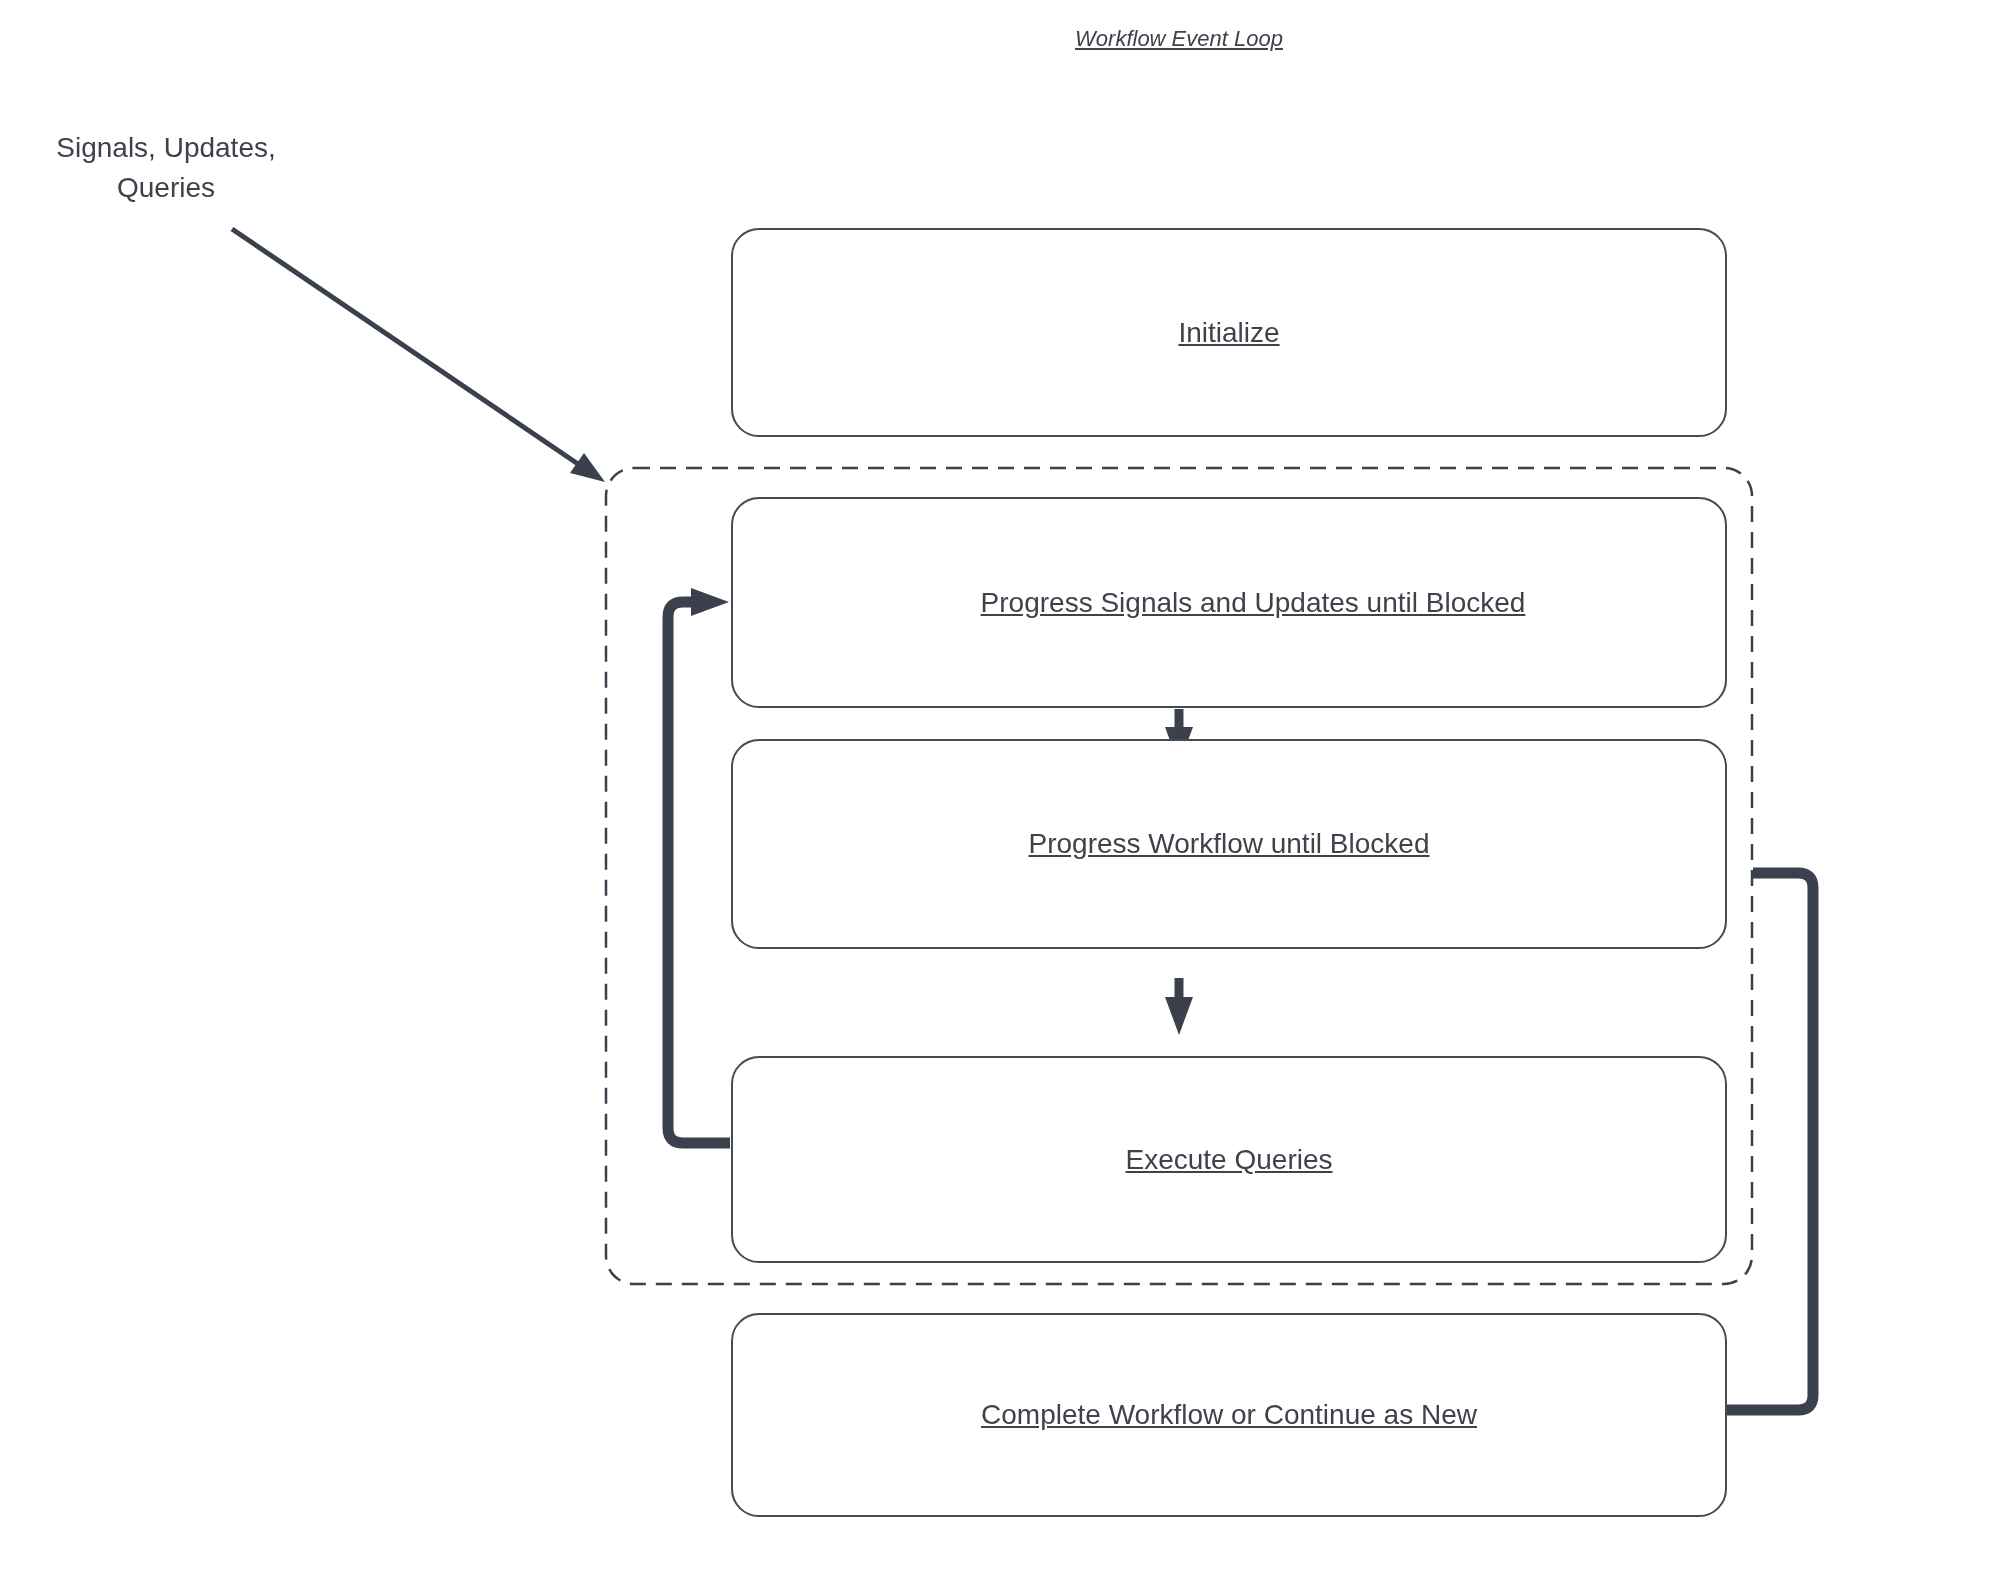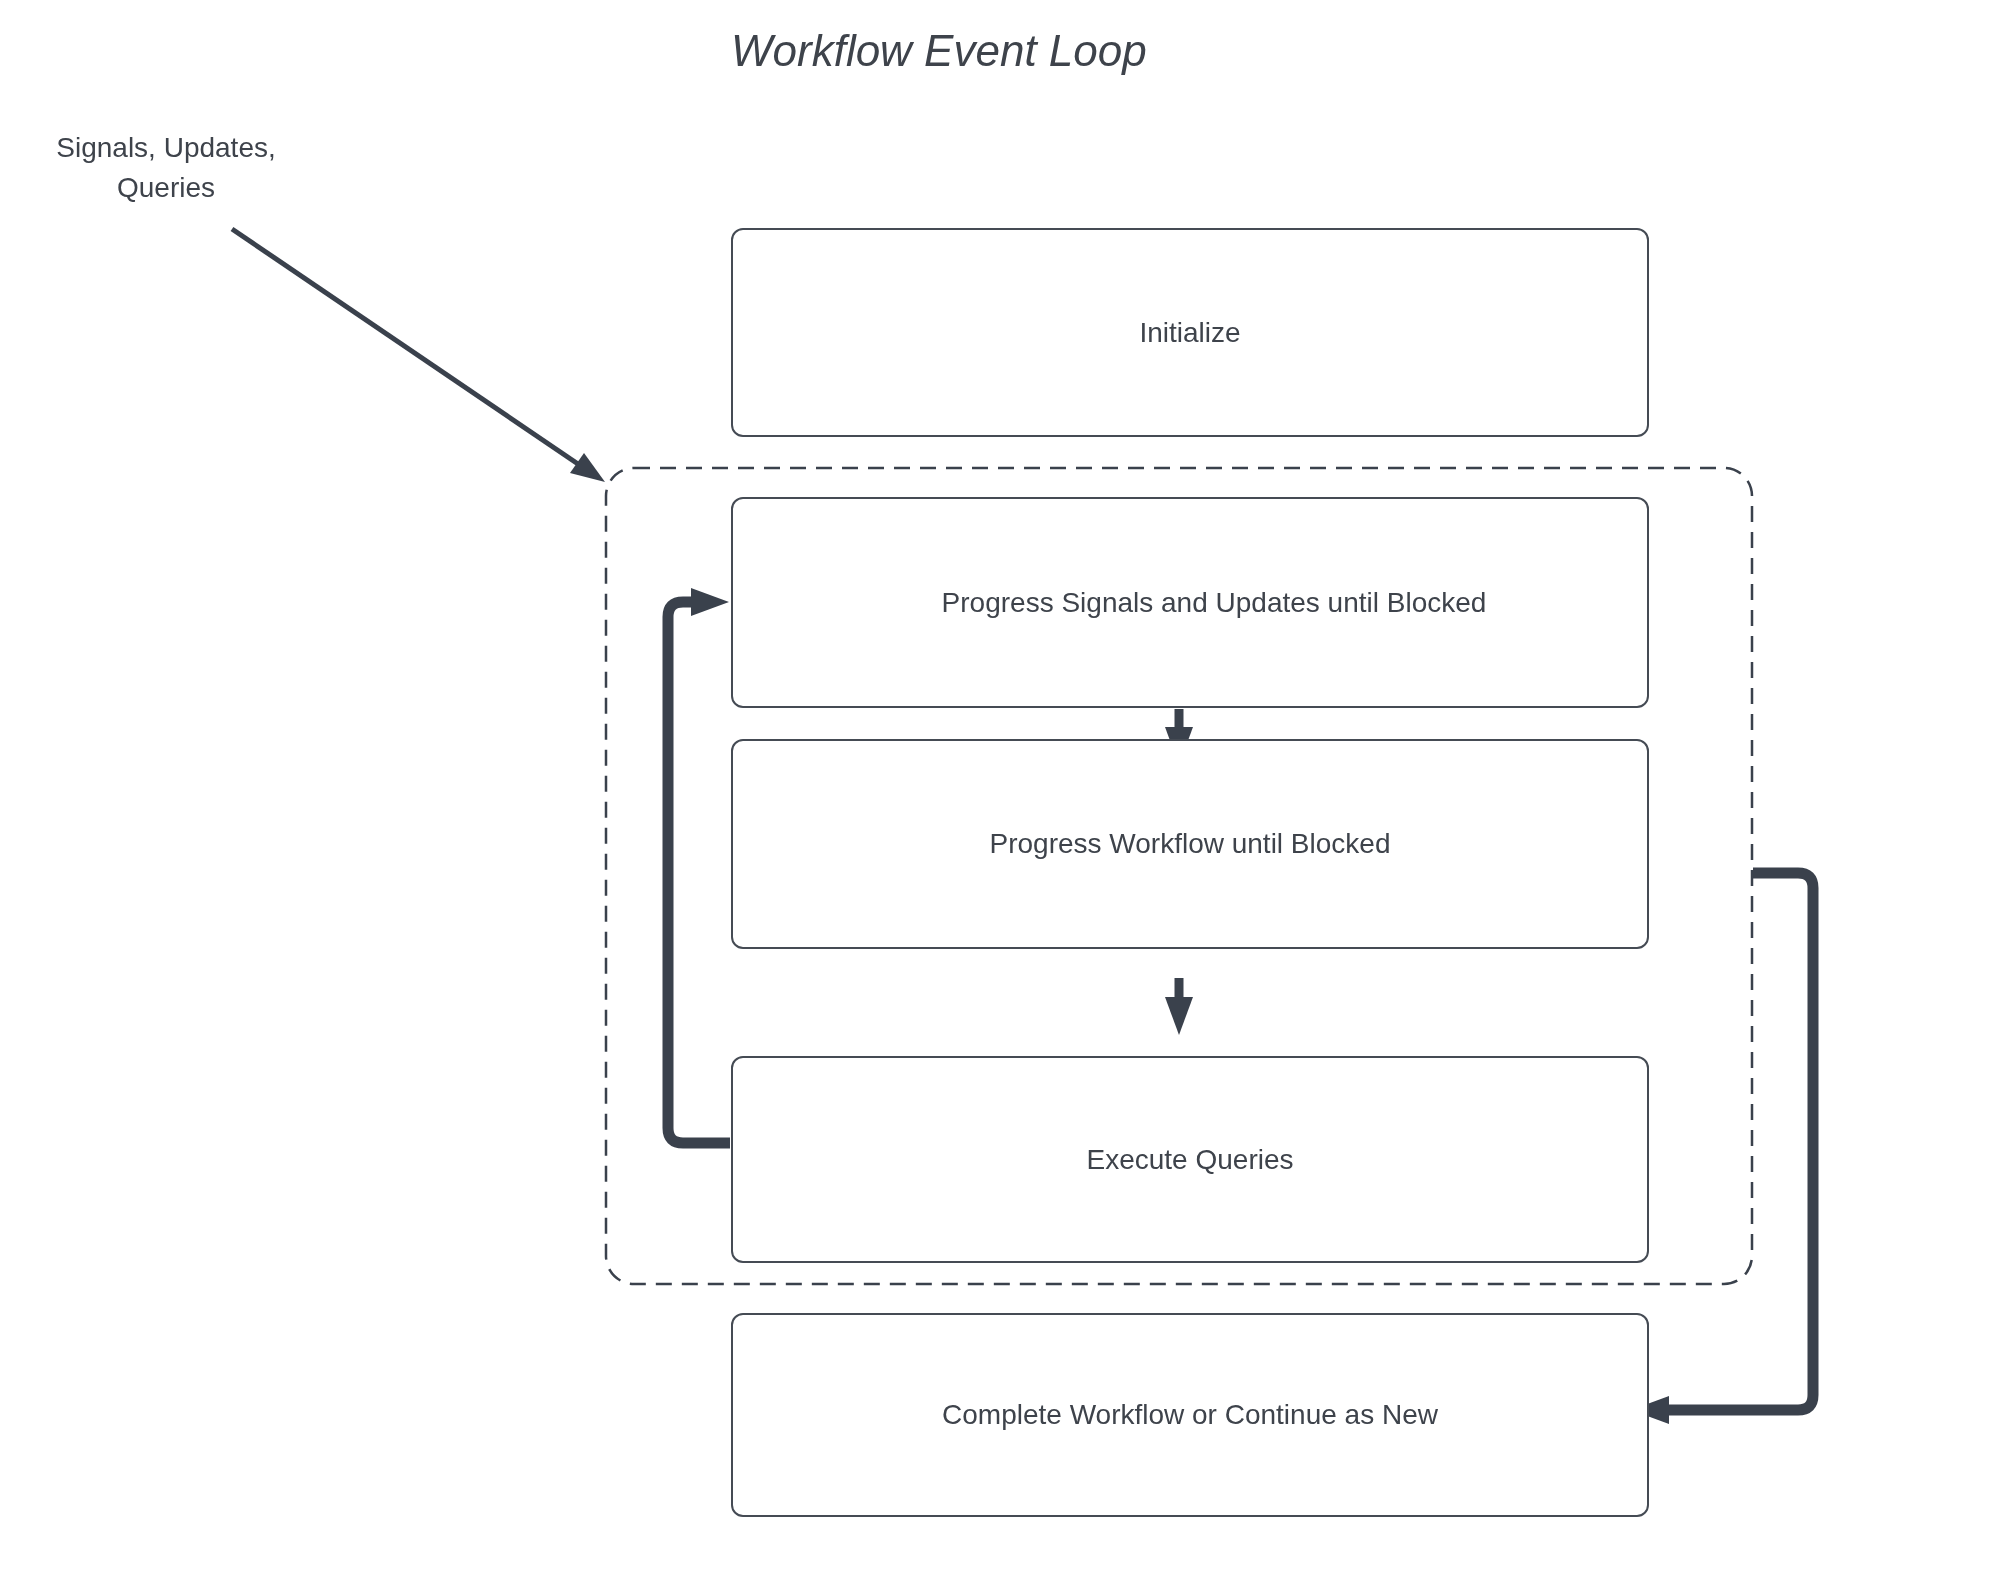--- a/index.html
+++ b/index.html
@@ -21,35 +21,37 @@
   .edges .thin{stroke:var(--stroke);stroke-width:5;fill:none;}
   .edges .mid{stroke:var(--stroke);stroke-width:9;fill:none;}
   .edges .thick{stroke:var(--stroke);stroke-width:11;fill:none;}
   .edges .head{fill:var(--stroke);stroke:none;}
   .edges .container-border{
     stroke:var(--stroke);stroke-width:2.5;fill:none;
     stroke-dasharray:16 10;
   }
   .node{
     position:absolute;
-    left:731px;width:918px;
+    left:731px;width:996px;
     border:2px solid var(--box-border);
-    border-radius:12px;
+    border-radius:28px;
     background:var(--background);
     display:flex;align-items:center;justify-content:center;
     text-align:center;
     font-size:28px;
     box-sizing:border-box;
+    text-decoration:underline;
   }
   .diagram-title{
     position:absolute;
     left:731px;top:26px;width:896px;
-    text-align:left;
-    font-size:44px;
+    text-align:center;
+    font-size:22px;
     font-style:italic;
+    text-decoration:underline;
   }
   .ext-label{
     position:absolute;
     left:21px;top:128px;width:290px;
     text-align:center;
     font-size:28px;
     line-height:40px;
   }
 </style>
 </head>

